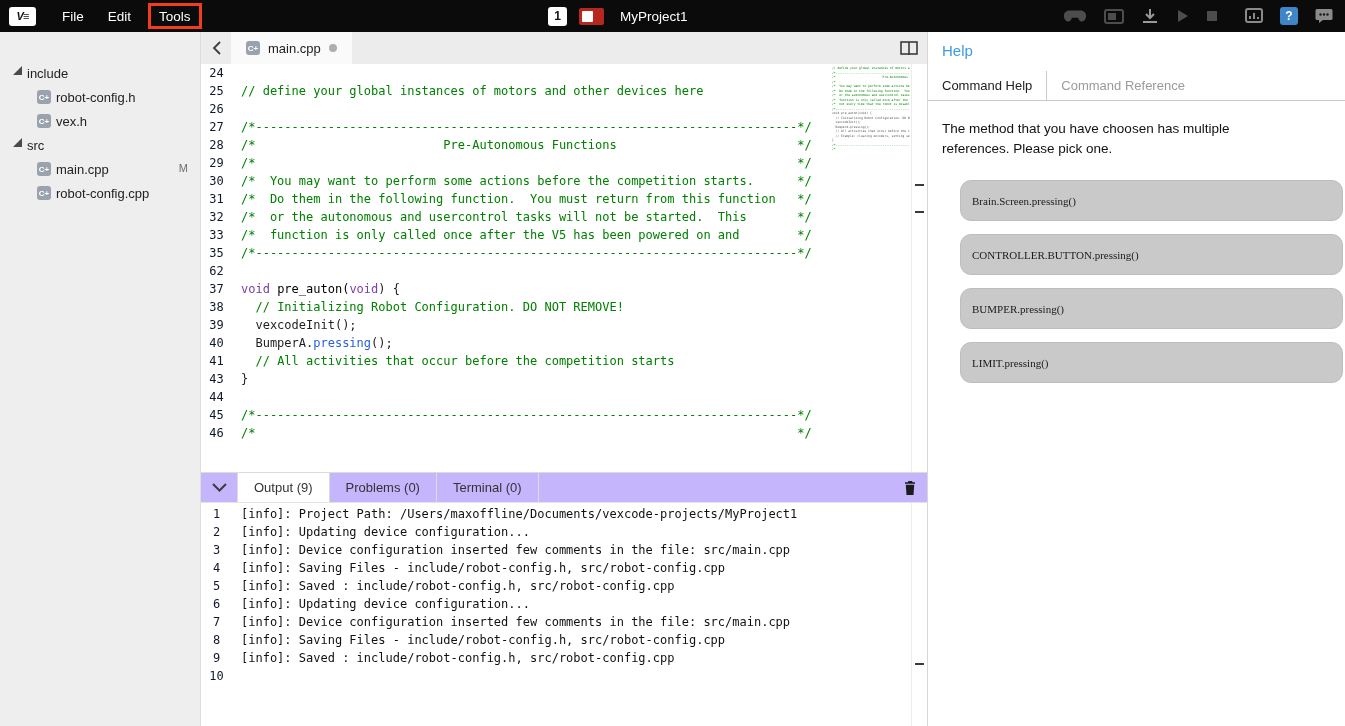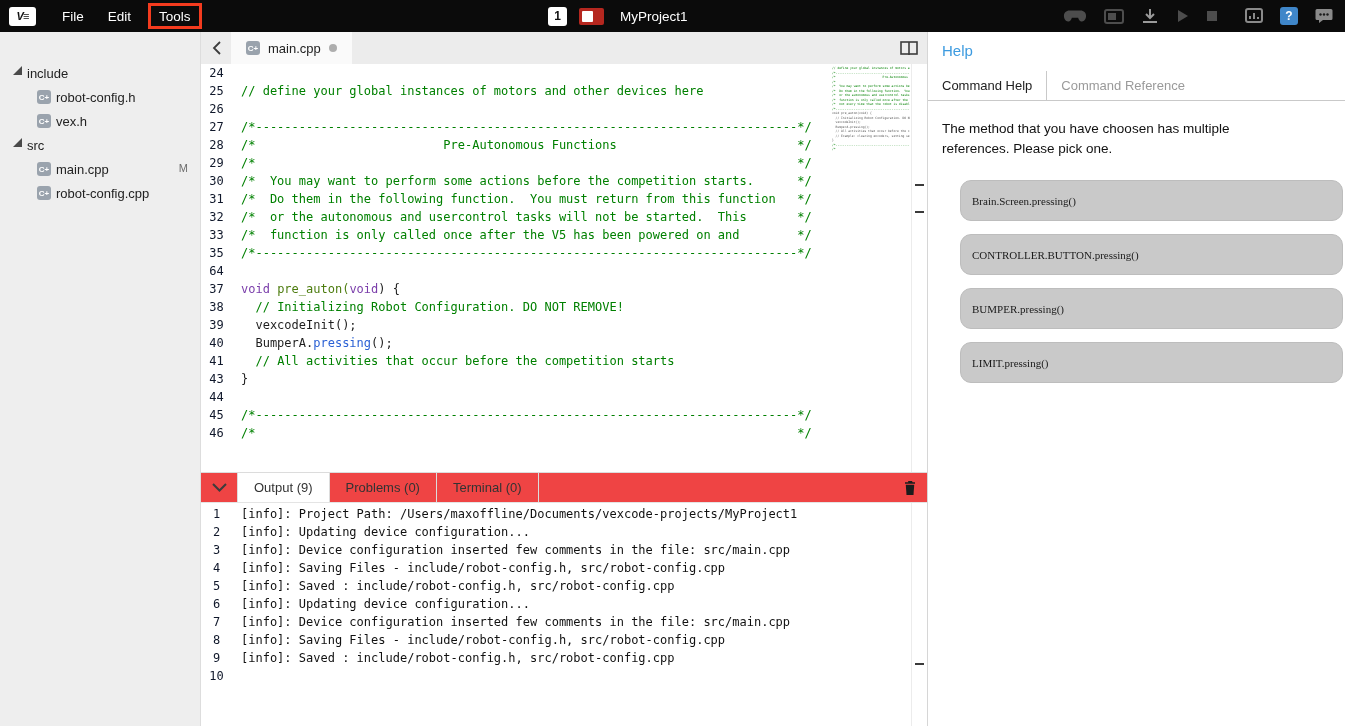--- a/index.html
+++ b/index.html
@@ -53,21 +53,21 @@
   .code-line { display: flex; height: 18px; line-height: 18px; white-space: pre; }
   .gutter { width: 31px; flex: none; text-align: center; color: #0f172a; }
   .code-text { padding-left: 9px; }
   .minimap { position: absolute; top: 2px; right: 17px; width: 78px; bottom: 0; overflow: hidden;
              font-family: "DejaVu Sans Mono", monospace; font-size: 3px; line-height: 4.5px; white-space: pre; }
   .ruler { position: absolute; top: 0; right: 0; width: 16px; bottom: 0; border-left: 1px solid #ececec; }
   .ruler-dash { position: absolute; left: 3px; width: 9px; height: 2px; background: #3a3a3a; }
 
   
   .bottom-panel { height: 254px; border-top: 1px solid #dcdcdc; display: flex; flex-direction: column; flex: none; }
-  .panel-tabs { height: 30px; background: #ef4444; border-bottom: 1px solid #e4e4e4; display: flex; align-items: stretch; position: relative; flex: none; }
+  .panel-tabs { height: 30px; background: #c4b5fd; border-bottom: 1px solid #e4e4e4; display: flex; align-items: stretch; position: relative; flex: none; }
   .panel-chevron { width: 36px; display: flex; align-items: center; justify-content: center; }
   .panel-tab { padding: 0 16px; display: flex; align-items: center; font-size: 13px; color: #333; border-right: 1px solid #dcdcdc; }
   .panel-tab.first { border-left: 1px solid #dcdcdc; }
   .panel-tab.active { background: #fff; }
   .trash-btn { position: absolute; right: 11px; top: 8px; }
   .output-area { flex: 1; position: relative; overflow: hidden; padding-top: 2px;
                  font-family: "DejaVu Sans Mono", monospace; font-size: 12px; }
   .output-line { display: flex; height: 18px; line-height: 18px; white-space: pre; color: #111; }
 
   
@@ -208,22 +208,22 @@
             <div class="code-line"><div class="gutter">25</div><div class="code-text"><span style="color: rgb(0, 128, 0);">// define your global instances of motors and other devices here</span></div></div>
             <div class="code-line"><div class="gutter">26</div><div class="code-text"></div></div>
             <div class="code-line"><div class="gutter">27</div><div class="code-text"><span style="color: rgb(0, 128, 0);">/*---------------------------------------------------------------------------*/</span></div></div>
             <div class="code-line"><div class="gutter">28</div><div class="code-text"><span style="color: rgb(0, 128, 0);">/*                          Pre-Autonomous Functions                         */</span></div></div>
             <div class="code-line"><div class="gutter">29</div><div class="code-text"><span style="color: rgb(0, 128, 0);">/*                                                                           */</span></div></div>
             <div class="code-line"><div class="gutter">30</div><div class="code-text"><span style="color: rgb(0, 128, 0);">/*  You may want to perform some actions before the competition starts.      */</span></div></div>
             <div class="code-line"><div class="gutter">31</div><div class="code-text"><span style="color: rgb(0, 128, 0);">/*  Do them in the following function.  You must return from this function   */</span></div></div>
             <div class="code-line"><div class="gutter">32</div><div class="code-text"><span style="color: rgb(0, 128, 0);">/*  or the autonomous and usercontrol tasks will not be started.  This       */</span></div></div>
             <div class="code-line"><div class="gutter">33</div><div class="code-text"><span style="color: rgb(0, 128, 0);">/*  function is only called once after the V5 has been powered on and        */</span></div></div>
             <div class="code-line"><div class="gutter">35</div><div class="code-text"><span style="color: rgb(0, 128, 0);">/*---------------------------------------------------------------------------*/</span></div></div>
-            <div class="code-line"><div class="gutter">64</div><div class="code-text"></div></div>
-            <div class="code-line"><div class="gutter">37</div><div class="code-text"><span style="color: rgb(122, 61, 170);">void</span><span style="color: #4d7c0f;"> pre_auton(</span><span style="color: rgb(122, 61, 170);">void</span><span style="color: rgb(30, 30, 30);">) {</span></div></div>
+            <div class="code-line"><div class="gutter">62</div><div class="code-text"></div></div>
+            <div class="code-line"><div class="gutter">37</div><div class="code-text"><span style="color: rgb(122, 61, 170);">void</span><span style="color: #000000;"> pre_auton(</span><span style="color: rgb(122, 61, 170);">void</span><span style="color: rgb(30, 30, 30);">) {</span></div></div>
             <div class="code-line"><div class="gutter">38</div><div class="code-text"><span style="color: rgb(30, 30, 30);">  </span><span style="color: rgb(0, 128, 0);">// Initializing Robot Configuration. DO NOT REMOVE!</span></div></div>
             <div class="code-line"><div class="gutter">39</div><div class="code-text"><span style="color: rgb(30, 30, 30);">  vexcodeInit();</span></div></div>
             <div class="code-line"><div class="gutter">40</div><div class="code-text"><span style="color: rgb(30, 30, 30);">  BumperA.</span><span style="color: rgb(43, 97, 213);">pressing</span><span style="color: rgb(30, 30, 30);">();</span></div></div>
             <div class="code-line"><div class="gutter">41</div><div class="code-text"><span style="color: rgb(30, 30, 30);">  </span><span style="color: rgb(0, 128, 0);">// All activities that occur before the competition starts</span></div></div>
             <div class="code-line"><div class="gutter">43</div><div class="code-text"><span style="color: rgb(30, 30, 30);">}</span></div></div>
             <div class="code-line"><div class="gutter">44</div><div class="code-text"></div></div>
             <div class="code-line"><div class="gutter">45</div><div class="code-text"><span style="color: rgb(0, 128, 0);">/*---------------------------------------------------------------------------*/</span></div></div>
             <div class="code-line"><div class="gutter">46</div><div class="code-text"><span style="color: rgb(0, 128, 0);">/*                                                                           */</span></div></div>
           </div>
         <div class="minimap"><div style="color: rgb(85, 85, 85);"></div><div style="color: rgb(0, 128, 0);">// define your global instances of motors and other devices here</div><div style="color: rgb(85, 85, 85);"></div><div style="color: rgb(0, 128, 0);">/*---------------------------------------------------------------------------*/</div><div style="color: rgb(0, 128, 0);">/*                          Pre-Autonomous Functions                         */</div><div style="color: rgb(0, 128, 0);">/*                                                                           */</div><div style="color: rgb(0, 128, 0);">/*  You may want to perform some actions before the competition starts.      */</div><div style="color: rgb(0, 128, 0);">/*  Do them in the following function.  You must return from this function   */</div><div style="color: rgb(0, 128, 0);">/*  or the autonomous and usercontrol tasks will not be started.  This       */</div><div style="color: rgb(0, 128, 0);">/*  function is only called once after the V5 has been powered on and        */</div><div style="color: rgb(0, 128, 0);">/*  not every time that the robot is disabled.                               */</div><div style="color: rgb(0, 128, 0);">/*---------------------------------------------------------------------------*/</div><div style="color: rgb(85, 85, 85);"></div><div style="color: rgb(85, 85, 85);">void pre_auton(void) {</div><div style="color: rgb(85, 85, 85);">  // Initializing Robot Configuration. DO NOT REMOVE!</div><div style="color: rgb(85, 85, 85);">  vexcodeInit();</div><div style="color: rgb(85, 85, 85);">  BumperA.pressing();</div><div style="color: rgb(85, 85, 85);">  // All activities that occur before the competition starts</div><div style="color: rgb(85, 85, 85);">  // Example: clearing encoders, setting servo positions, ...</div><div style="color: rgb(85, 85, 85);">}</div><div style="color: rgb(85, 85, 85);"></div><div style="color: rgb(0, 128, 0);">/*---------------------------------------------------------------------------*/</div><div style="color: rgb(0, 128, 0);">/*                                                                           */</div></div>

